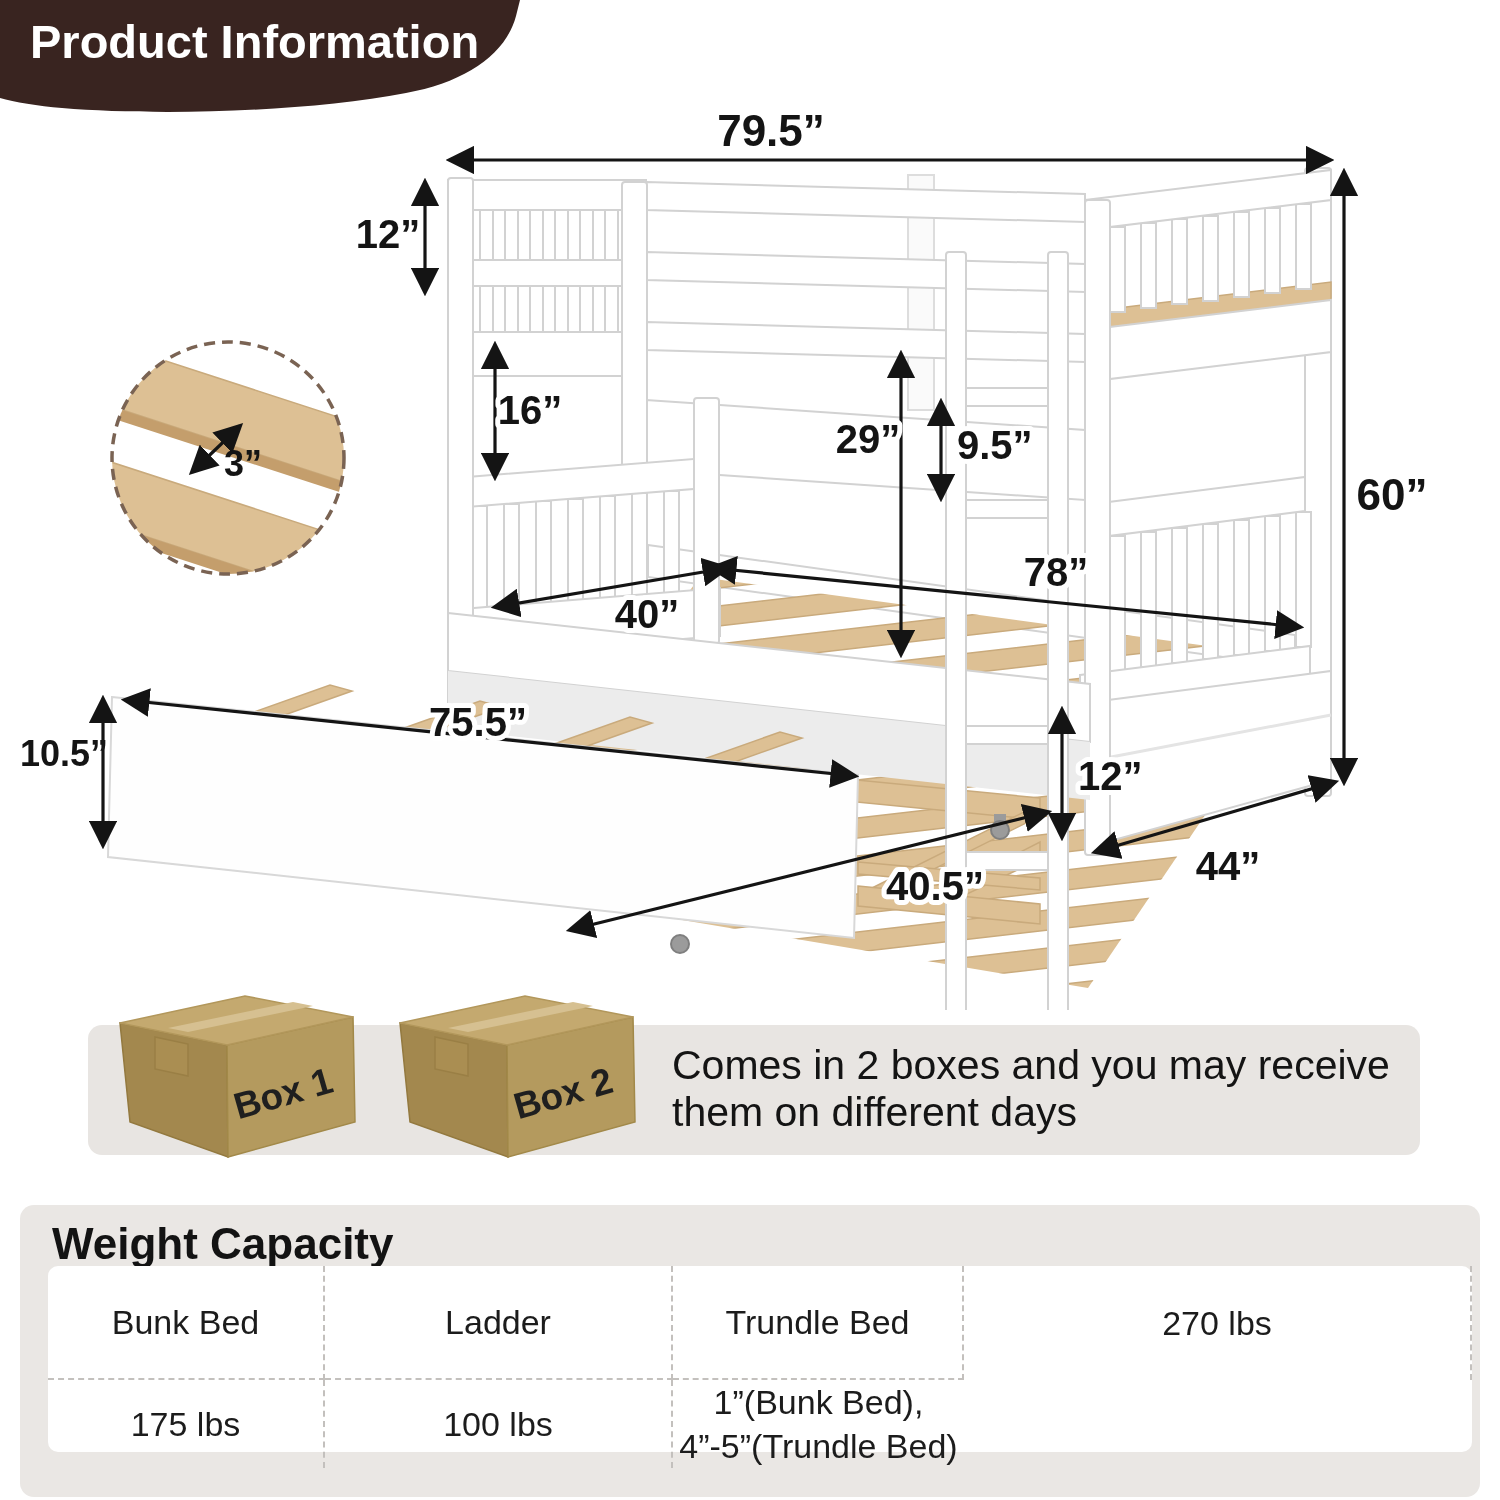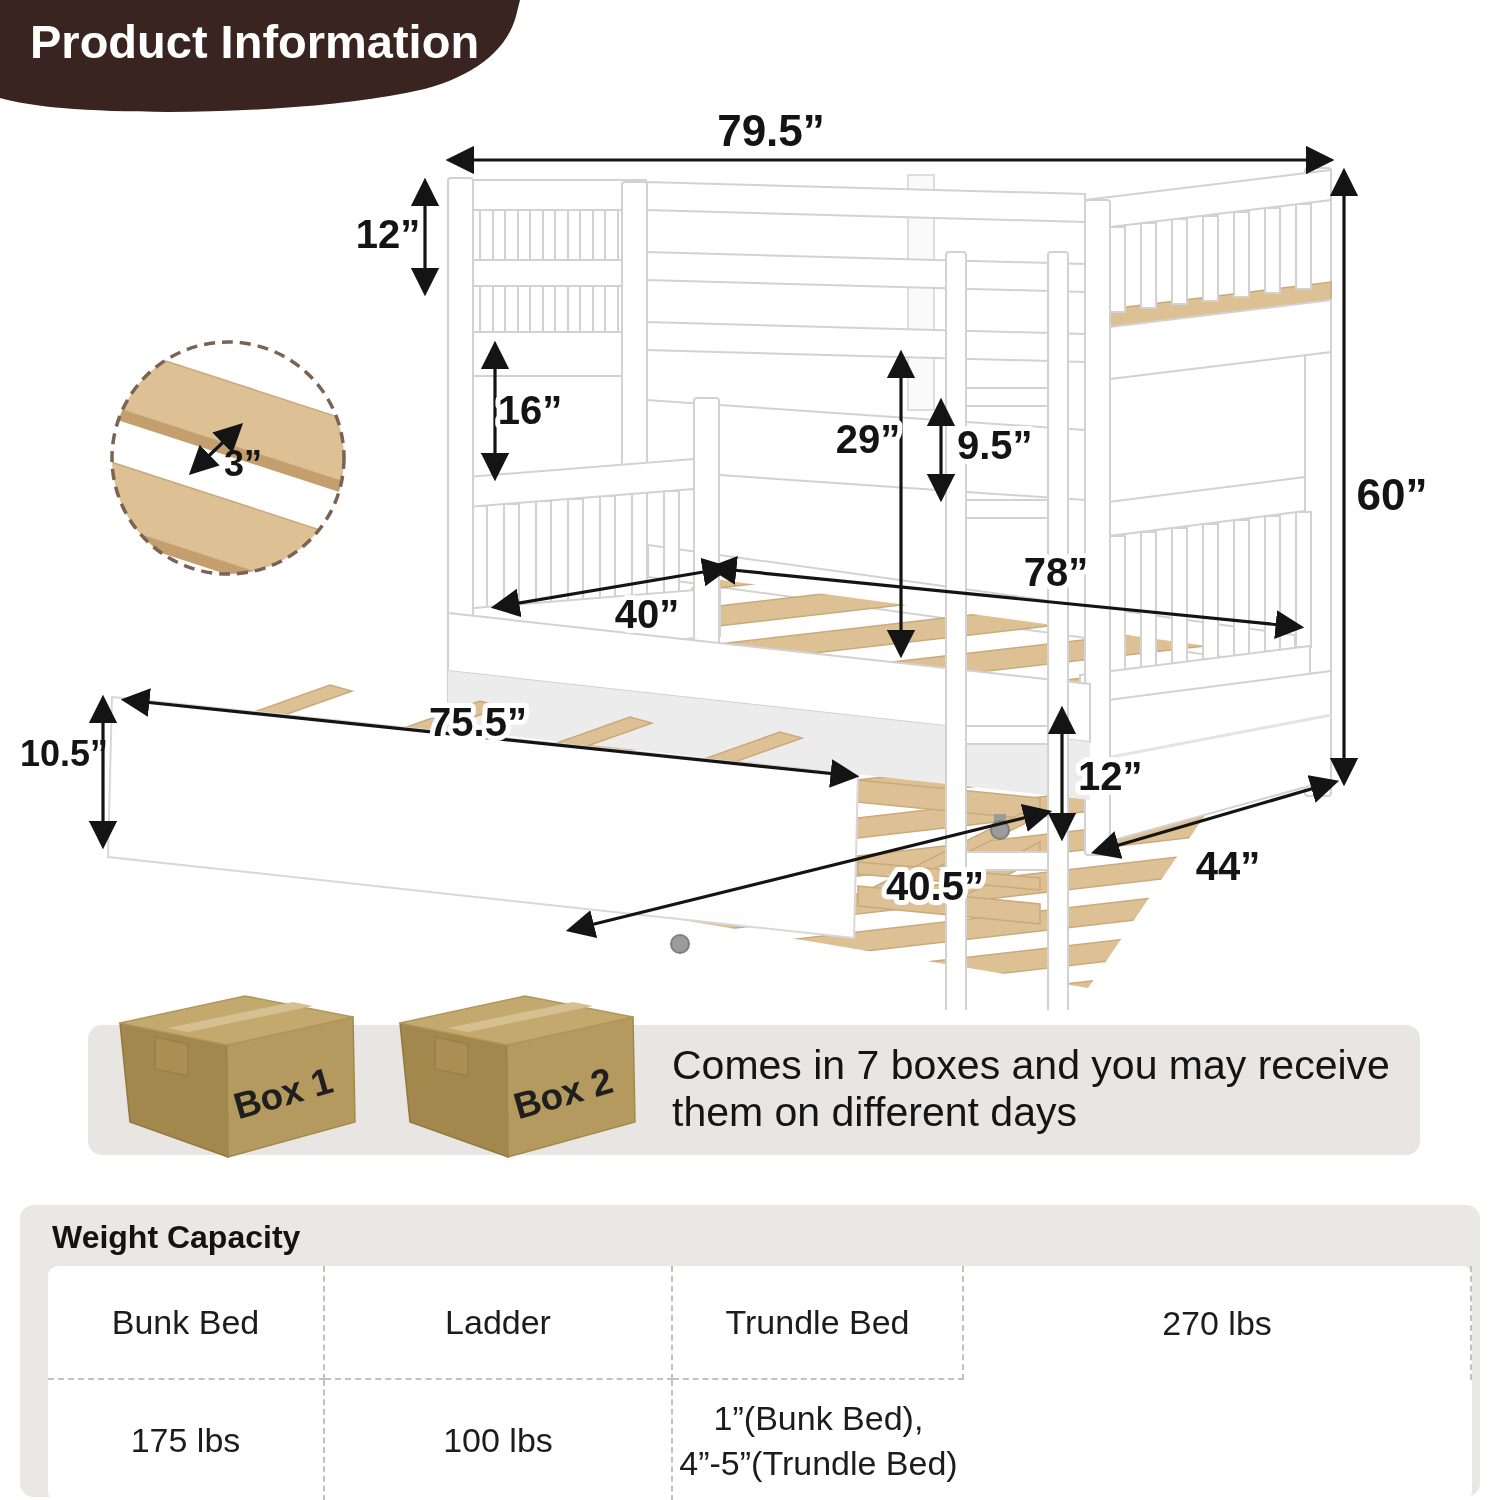--- a/index.html
+++ b/index.html
@@ -18,22 +18,22 @@
   .slat-dark{fill:#c49e6c;stroke:none;}
 
   .box-strip{position:absolute;left:88px;top:1025px;width:1332px;height:130px;
     background:#e8e5e2;border-radius:14px;}
   .box-svg{position:absolute;width:262px;height:178px;}
   .ship-note{position:absolute;left:672px;top:1042px;width:770px;
     font-size:41px;line-height:47px;color:#141414;}
 
   .cap-table{position:absolute;left:20px;top:1205px;width:1460px;height:292px;
     background:#eae7e4;border-radius:14px;}
-  .cap-title{position:absolute;left:32px;top:14px;font-size:32px;font-weight:bold;color:#131313;}
-  .cap-grid{position:absolute;left:28px;top:61px;width:1424px;height:235px;background:#ffffff;
+  .cap-title{position:absolute;left:32px;top:14px;font-size:44px;font-weight:bold;color:#131313;}
+  .cap-grid{position:absolute;left:28px;top:61px;width:1424px;height:186px;background:#ffffff;
     border-radius:10px;display:grid;grid-template-columns:277px 348px 291px 1fr;
     grid-template-rows:114px 1fr;}
   .cap-cell{display:flex;flex-direction:column;align-items:center;justify-content:center;
     font-size:34px;color:#1c1c1c;text-align:center;line-height:1.3;}
   .cap-cell.vline{border-right:2px dashed #c3c0bd;}
   .cap-cell.hline{border-bottom:2px dashed #c3c0bd;}
 </style>
 </head>
 <body>
 
@@ -241,21 +241,21 @@
 <svg class="box-svg" style="left:388px;top:988px;" viewBox="0 0 262 178">
   <polygon points="12,35 119,57 120,169 22,134" fill="#a3884e" stroke="#93793f" stroke-width="1.5"></polygon>
   <polygon points="119,57 245,29 247,134 120,169" fill="#b49a5e" stroke="#a28949" stroke-width="1.5"></polygon>
   <polygon points="12,35 137,8 245,29 119,57" fill="#c4a96f" stroke="#b2975b" stroke-width="1.5"></polygon>
   <polygon points="60,40 185,14 205,18 80,44" fill="#d6c091"></polygon>
   <polygon points="47,49 80,56 80,88 47,81" fill="#aa8e52" stroke="#9a7f45" stroke-width="1.5"></polygon>
   <text x="175" y="118" transform="rotate(-16 175 105)" text-anchor="middle" font-size="37" font-weight="bold" fill="#1f1f1f">Box 2</text>
 </svg>
 
 <div class="ship-note">
-  <div>Comes in 7 boxes and you may receive</div>
+  <div>Comes in 2 boxes and you may receive</div>
   <div>them on different days</div>
 </div>
 
 <div class="cap-table">
   <div class="cap-title">Weight Capacity</div>
   <div class="cap-grid">
     <div class="cap-cell vline hline">
       <span>Bunk Bed</span>
     </div>
     <div class="cap-cell vline hline">

